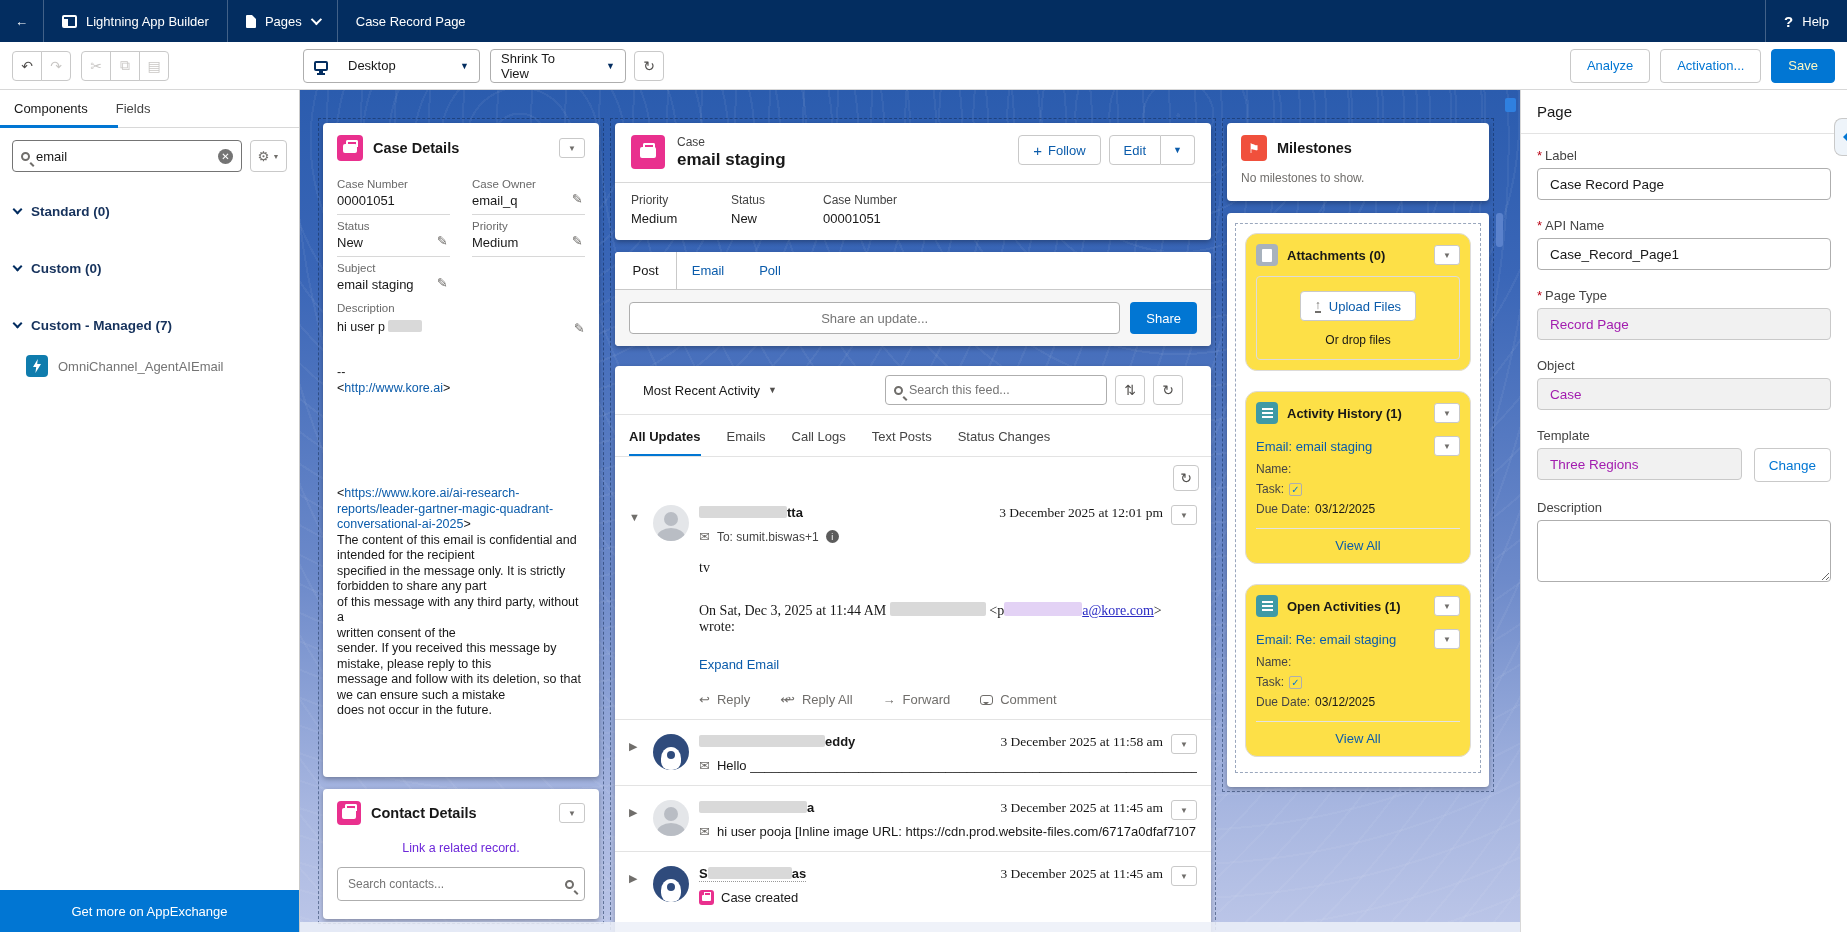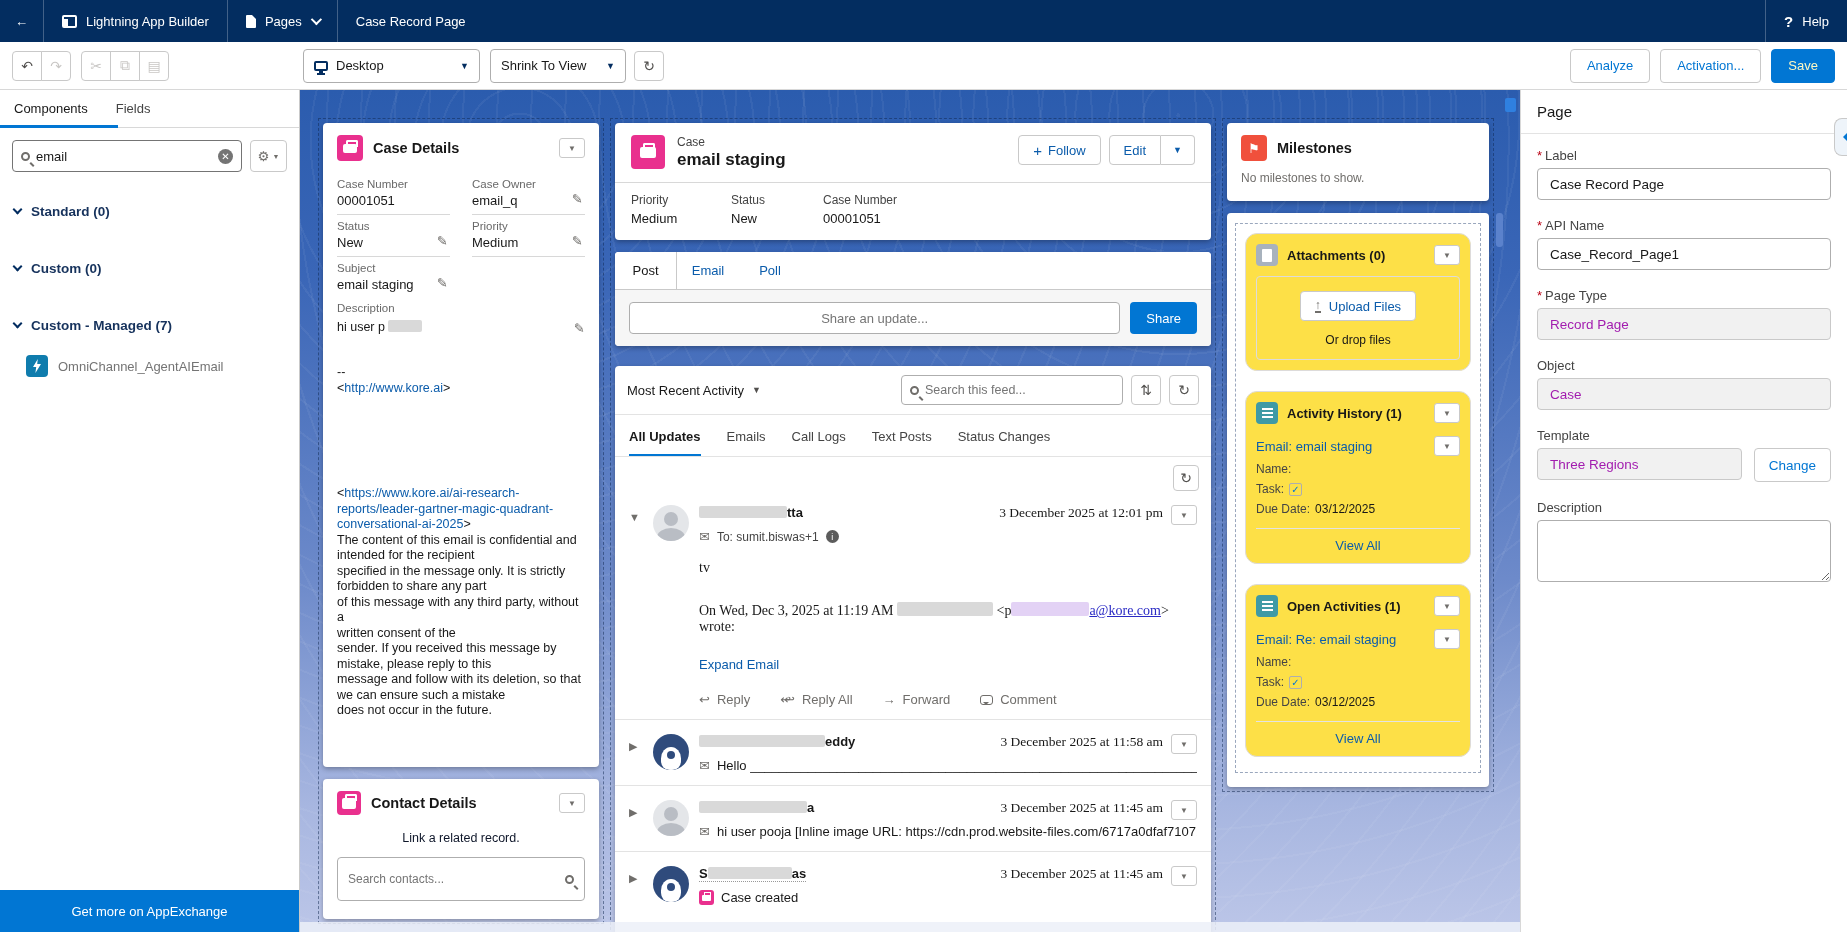--- a/index.html
+++ b/index.html
@@ -23,21 +23,21 @@
 
   
   .toolbar { height:48px; border-bottom:1px solid #d8d8d8; display:flex; align-items:center; padding:0 12px; background:#fff; }
   .btngroup { display:flex; }
   .tbtn { width:30px; height:30px; border:1px solid #c9c9c9; background:#fff; display:flex; align-items:center; justify-content:center; font-size:14px; color:#514f4d; margin-left:-1px; cursor:pointer; }
   .btngroup .tbtn:first-child { border-radius:4px 0 0 4px; margin-left:0; }
   .btngroup .tbtn:last-child { border-radius:0 4px 4px 0; }
   .btngroup .tbtn.only { border-radius:4px; }
   .tbtn.dis { color:#c9c7c5; }
   .g2 { margin-left:10px; }
-  .select { height:34px; border:1px solid #aeaeae; border-radius:4px; background:#fff; display:flex; align-items:center; padding:0 10px; gap:8px; cursor:pointer; }
+  .select { height:34px; border:1px solid #aeaeae; border-radius:4px; background:#fff; display:flex; align-items:center; padding:0 10px; gap:20px; cursor:pointer; }
   .select .caret { margin-left:auto; font-size:9px; color:#032d60; }
   .sel-desktop { width:177px; margin-left:134px; }
   .sel-zoom { width:136px; margin-left:10px; }
   .monitor { width:14px; height:10px; border:2px solid #032d60; border-radius:2px; position:relative; }
   .monitor::after { content:""; position:absolute; left:3px; bottom:-4px; width:4px; height:2px; background:#032d60; box-shadow:-2px 2px 0 #032d60,2px 2px 0 #032d60; }
   .refresh-btn { margin-left:8px; }
   .right-actions { margin-left:auto; display:flex; gap:10px; }
   .abtn { height:34px; padding:0 16px; border:1px solid #c9c9c9; border-radius:4px; background:#fff; color:#0176d3; font-size:13px; display:flex; align-items:center; cursor:pointer; }
   .abtn.primary { background:#0176d3; border-color:#0176d3; color:#fef9c3; }
 
@@ -101,22 +101,22 @@
   .field .lb { font-size:11.5px; color:#696969; }
   .field .vl { font-size:13px; color:#181818; margin-top:3px; display:flex; align-items:center; }
   .field .pencil { position:absolute; right:2px; bottom:8px; }
   .desc { font-size:12.5px; line-height:15.5px; margin-top:3px; overflow:hidden; flex:1; }
   .desc .gap1 { height:15px; } .desc .gap2 { height:30px; }
   .desc .para { overflow-wrap:anywhere; }
   .pre-line { white-space:pre-line; }
 
   
   .contact-card { padding:12px 14px 18px; }
-  .contact-hint { text-align:center; font-size:12.5px; margin:16px 0 12px; color:#0f172a; }
-  .contact-search { height:44px; border:1px solid #aeaeae; border-radius:4px; display:flex; align-items:center; padding:0 10px; }
+  .contact-hint { text-align:center; font-size:12.5px; margin:16px 0 12px; color:#6d28d9; }
+  .contact-search { height:34px; border:1px solid #aeaeae; border-radius:4px; display:flex; align-items:center; padding:0 10px; }
   .contact-search input { border:none; outline:none; flex:1; font-size:12px; font-family:inherit; color:#706e6b; }
 
   
   .hl-card { padding:12px 16px 14px; }
   .hl-top { display:flex; align-items:flex-start; gap:12px; }
   .hl-obj { font-size:12px; color:#444; }
   .hl-title { font-size:17px; font-weight:bold; margin-top:1px; }
   .hl-btns { margin-left:auto; display:flex; }
   .btn-o { height:30px; border:1px solid #c9c9c9; background:#fff; color:#0b5cab; font-size:13px; display:flex; align-items:center; gap:6px; padding:0 14px; cursor:pointer; }
   .btn-follow { border-radius:4px; margin-right:8px; }
@@ -132,21 +132,21 @@
   
   .pub-tabs { display:flex; border-bottom:1px solid #c9c9c9; background:#fff; }
   .pub-tab { padding:11px 0; width:62px; text-align:center; font-size:13px; color:#0b5cab; cursor:pointer; }
   .pub-tab.active { color:#181818; border-right:1px solid #c9c9c9; background:#fff; }
   .pub-body { background:#f6f6f6; padding:12px 14px; display:flex; gap:10px; }
   .share-input { flex:1; height:32px; border:1px solid #aeaeae; border-radius:4px; background:#fff; padding:0 12px; font-size:13px; font-family:inherit; color:#444; text-align:center; outline:none; }
   .share-btn { height:32px; padding:0 16px; background:#0176d3; border:none; border-radius:4px; color:#fff; font-size:13px; cursor:pointer; }
 
   
   .feed-card { flex:1; display:flex; flex-direction:column; }
-  .feed-top { display:flex; align-items:center; padding:9px 12px; gap:8px; }
+  .feed-top { display:flex; align-items:center; padding:9px 28px; gap:8px; }
   .feed-sort { font-size:13px; display:flex; align-items:center; gap:8px; cursor:pointer; }
   .feed-sort .caret { font-size:9px; color:#514f4d; }
   .feed-search { margin-left:auto; width:222px; height:30px; border:1px solid #aeaeae; border-radius:4px; display:flex; align-items:center; padding:0 8px; gap:6px; }
   .feed-search input { border:none; outline:none; flex:1; min-width:0; font-size:12.5px; font-family:inherit; color:#706e6b; }
   .sq-btn { width:30px; height:30px; border:1px solid #c9c9c9; border-radius:4px; background:#fff; color:#514f4d; display:flex; align-items:center; justify-content:center; font-size:14px; cursor:pointer; flex:none; }
   .feed-filters { display:flex; gap:26px; padding:0 14px; border-top:1px solid #e3e3e3; }
   .ffilter { padding:14px 0 12px; font-size:13px; color:#444; cursor:pointer; position:relative; }
   .ffilter.active { font-weight:bold; color:#181818; }
   .ffilter.active::after { content:""; position:absolute; left:0; right:0; bottom:0; height:2.5px; background:#0176d3; }
   .feed-list { flex:1; overflow:hidden; border-top:1px solid #e3e3e3; position:relative; padding-top:6px; }
@@ -516,21 +516,21 @@
                   <span class="fdate">3 December 2025 at 12:01 pm</span>
                   <span class="dd-btn">▼</span>
                 </div>
                 <div class="frow2">
                   <span class="env">✉</span>
                   <span>To: sumit.biswas+1</span>
                   <span class="info-dot">i</span>
                 </div>
                 <div class="fbody">tv</div>
                 <div class="fquote">
-                  <span>On Wed, Dec 3, 2025 at 11:19 AM</span>
+                  <span>On Sat, Dec 3, 2025 at 11:44 AM</span>
                   <span class="redact" style="width:96px;height:14px;"></span>
                   <span class="angle"><span>p</span><span class="redact purple" style="width:78px;height:14px;"></span><a>a@kore.com</a></span><span> wrote:</span>
                 </div>
                 <div class="fexpand"><a class="linkblue">Expand Email</a></div>
                 <div class="factions">
                   <span class="fact">
                       <span>↩</span>
                       <span>Reply</span>
                     </span>
                   <span class="fact">

